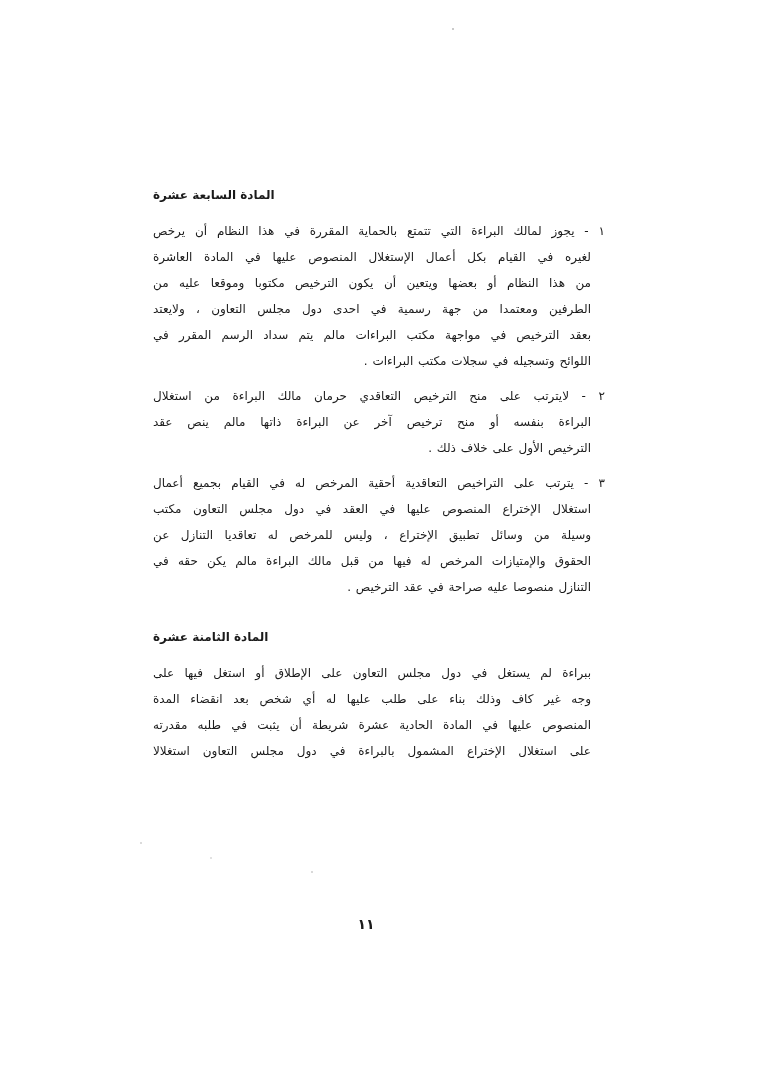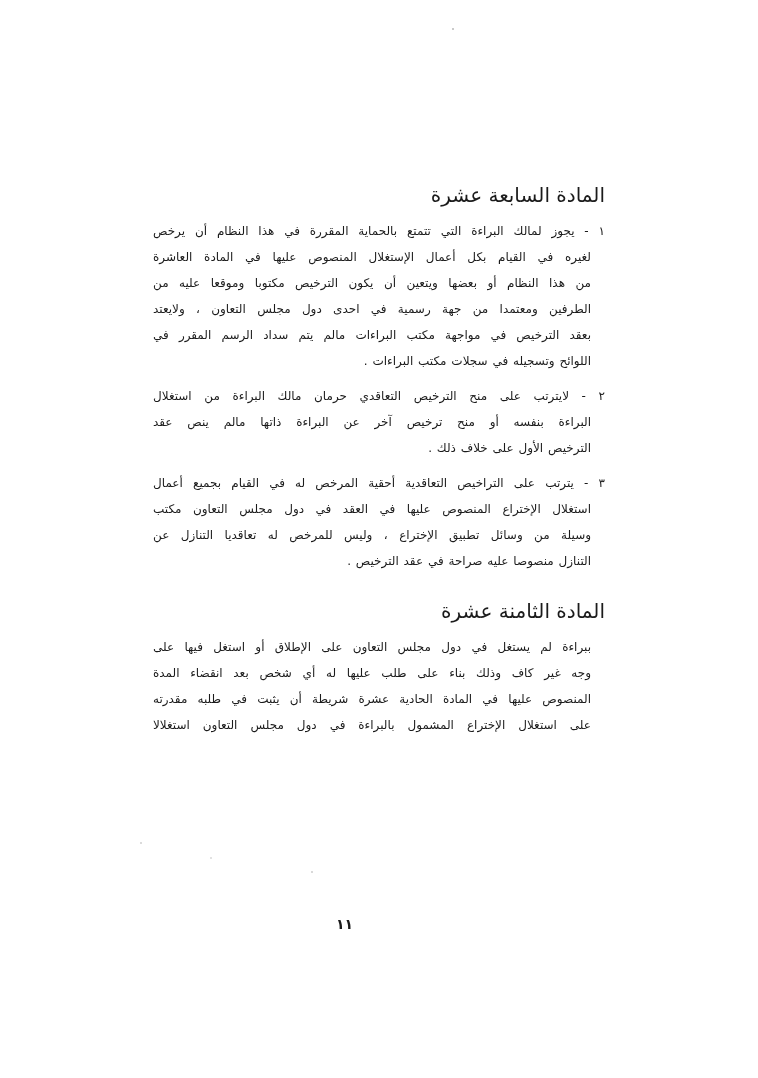--- a/index.html
+++ b/index.html
@@ -17,23 +17,23 @@
     color: #1b1b1b;
   }
   .column {
     position: absolute;
     top: 184px;
     right: 153px;
     width: 452px;
     direction: rtl;
   }
   .article-heading {
-    font-size: 20px;
-    font-weight: normal;
-    text-align: right;
+    font-size: 12px;
+    font-weight: bold;
+    text-align: left;
     line-height: 22px;
     margin-bottom: 12px;
     letter-spacing: 0.2px;
   }
   .article-heading.second {
     margin-top: 26px;
   }
   .paragraph {
     margin-bottom: 9px;
   }
@@ -53,21 +53,21 @@
   }
   .line.lastline {
     text-align-last: right;
     -moz-text-align-last: right;
   }
   .page-number {
     position: absolute;
     top: 916px;
     left: 336px;
     width: 60px;
-    text-align: left;
+    text-align: center;
     font-size: 14px;
     font-weight: bold;
     color: #1b1b1b;
   }
   .artifact {
     position: absolute;
     border-radius: 50%;
     background: #b9b9b9;
   }
   .artifact.a1 { left: 452px; top: 28px;  width: 2px; height: 2px; }
@@ -101,20 +101,21 @@
     <div class="paragraph">
       <div class="line">٢ - لايترتب على منح الترخيص التعاقدي حرمان مالك البراءة من استغلال</div>
       <div class="line cont">البراءة بنفسه أو منح ترخيص آخر عن البراءة ذاتها مالم ينص عقد</div>
       <div class="line cont lastline">الترخيص الأول على خلاف ذلك .</div>
     </div>
 
     <div class="paragraph">
       <div class="line">٣ - يترتب على التراخيص التعاقدية أحقية المرخص له في القيام بجميع أعمال</div>
       <div class="line cont">استغلال الإختراع المنصوص عليها في العقد في دول مجلس التعاون مكتب</div>
       <div class="line cont">وسيلة من وسائل تطبيق الإختراع ، وليس للمرخص له تعاقديا التنازل عن</div>
+      <div class="line cont">الحقوق والإمتيازات المرخص له فيها من قبل مالك البراءة مالم يكن حقه في</div>
       <div class="line cont lastline">التنازل منصوصا عليه صراحة في عقد الترخيص .</div>
     </div>
 
     <div class="article-heading second">المادة الثامنة عشرة</div>
 
     <div class="paragraph">
       <div class="line cont">ببراءة لم يستغل في دول مجلس التعاون على الإطلاق أو استغل فيها على</div>
       <div class="line cont">وجه غير كاف وذلك بناء على طلب عليها له أي شخص بعد انقضاء المدة</div>
       <div class="line cont">المنصوص عليها في المادة الحادية عشرة شريطة أن يثبت في طلبه مقدرته</div>
       <div class="line cont">على استغلال الإختراع المشمول بالبراءة في دول مجلس التعاون استغلالا</div>

